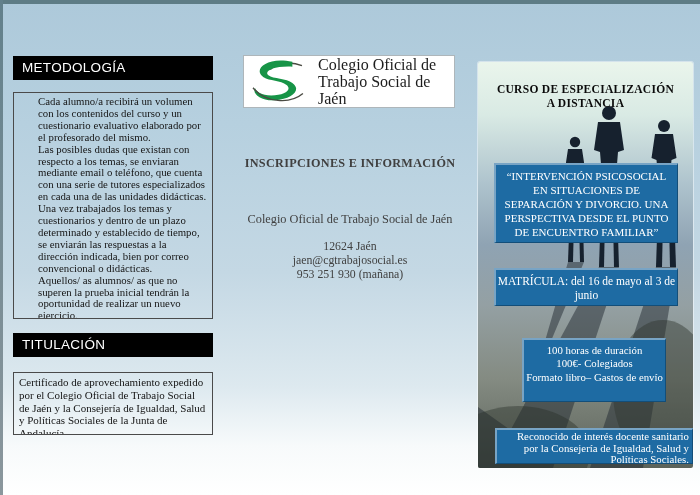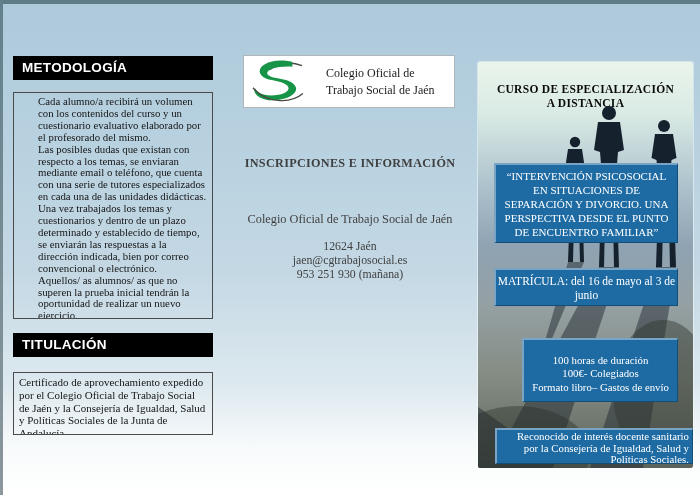--- a/index.html
+++ b/index.html
@@ -7,41 +7,41 @@
     width:700px;height:495px;position:relative;overflow:hidden;
     background:linear-gradient(180deg,#adc9da 0%,#b6d0df 25%,#c4d8e4 55%,#dde9ef 78%,#f7fafb 90%,#ffffff 100%);
     font-family:"Liberation Serif", serif;
   }
   .top-edge{position:absolute;left:0;top:0;width:700px;height:4px;background:#5e7c85;}
   .left-edge{position:absolute;left:0;top:0;width:3px;height:495px;background:linear-gradient(180deg,#62808b,#8b979d);}
 
   
   .header-bar{
     position:absolute;left:13px;width:200px;height:24px;background:#000;color:#fff;
-    font-family:"Liberation Sans", sans-serif;font-weight:bold;font-size:13.5px;
+    font-family:"Liberation Sans", sans-serif;font-weight:normal;font-size:13.5px;
     line-height:24px;padding-left:9px;box-sizing:border-box;letter-spacing:.3px;
   }
   #metodologia-bar{top:56px;}
   #titulacion-bar{top:333px;}
   .text-box{
     position:absolute;left:13px;width:200px;border:1px solid #4a4a4a;
     padding:3px 5px 2px 5px;box-sizing:border-box;color:#151515;
     font-size:10.8px;line-height:11.9px;overflow:hidden;
   }
   #metodologia-box{top:92px;height:227px;padding-left:24px;}
   #titulacion-box{top:372px;height:63px;font-size:11px;line-height:12.8px;}
   .text-box p{margin:0;}
 
   
   .logo-box{
     position:absolute;left:243px;top:55px;width:212px;height:53px;background:#fff;
     border:1px solid #aeb6ba;box-sizing:border-box;display:flex;align-items:center;
   }
   .logo-swoosh{width:58px;height:48px;margin-left:4px;flex:0 0 auto;}
-  .logo-text{font-size:12px;line-height:17px;color:#1c1c1c;margin-left:20px;}
+  .logo-text{font-size:16px;line-height:17px;color:#1c1c1c;margin-left:12px;}
   .mid-center{position:absolute;left:238px;width:224px;text-align:center;color:#404040;}
   #inscripciones-header{top:156px;font-weight:bold;font-size:12.2px;letter-spacing:.3px;}
   #org-name{top:212px;font-size:12.3px;}
   #address-block{top:239px;font-size:11.8px;line-height:14.2px;}
   #address-block div{white-space:nowrap;}
 
   
   .photo-panel{
     position:absolute;left:478px;top:62px;width:215px;height:406px;
     border-radius:2px;overflow:hidden;box-shadow:0 0 0 1px rgba(255,255,255,.45);
@@ -53,37 +53,37 @@
   }
   .bluebox{
     position:absolute;background:#1e6ba3;color:#fff;box-sizing:border-box;
     border-top:2px solid #78a4c5;border-left:2px solid #78a4c5;
     border-right:1px solid #134e79;border-bottom:1px solid #134e79;
   }
   #course-title-box{left:16px;top:101px;width:184px;height:80px;text-align:center;
     font-size:11px;line-height:14px;padding:4px 3px;}
   #matricula-box{left:16px;top:206px;width:184px;height:38px;text-align:center;
     font-size:11.5px;line-height:14px;padding-top:4px;}
-  #details-box{left:44px;top:276px;width:156px;height:64px;text-align:center;
-    font-size:10.8px;line-height:13.4px;padding-top:14px;}
+  #details-box{left:44px;top:276px;width:144px;height:64px;text-align:center;
+    font-size:10.8px;line-height:13.4px;padding-top:4px;}
   #recognition-box{left:17px;top:366px;width:198px;height:36px;text-align:right;
     font-size:10.8px;line-height:11.6px;padding:1px 3px;}
 </style>
 </head>
 <body>
 
 <div class="top-edge"></div>
 <div class="left-edge"></div>
 
 <div class="header-bar" id="metodologia-bar">METODOLOGÍA</div>
 
 <div class="text-box" id="metodologia-box">
   <p>Cada alumno/a recibirá un volumen con los contenidos del curso y un cuestionario evaluativo elaborado por el profesorado del mismo.</p>
   <p>Las posibles dudas que existan con respecto a los temas, se enviaran mediante email o teléfono, que cuenta con una serie de tutores especializados en cada una de las unidades didácticas.</p>
-  <p>Una vez trabajados los temas y cuestionarios y dentro de un plazo determinado y establecido de tiempo, se enviarán las respuestas a la dirección indicada, bien por correo convencional o electrónico.</p>
+  <p>Una vez trabajados los temas y cuestionarios y dentro de un plazo determinado y establecido de tiempo, se enviarán las respuestas a la dirección indicada, bien por correo convencional o didácticas.</p>
   <p>Aquellos/ as alumnos/ as que no superen la prueba inicial tendrán la oportunidad de realizar un nuevo ejercicio.</p>
   <p>La entrega de los certificados acreditativos se realizarán una vez superado el cuestionario evaluativo.</p>
 </div>
 
 <div class="header-bar" id="titulacion-bar">TITULACIÓN</div>
 
 <div class="text-box" id="titulacion-box">
   <p>Certificado de aprovechamiento expedido por el Colegio Oficial de Trabajo Social de Jaén y la Consejería de Igualdad, Salud y Políticas Sociales de la Junta de Andalucía.</p>
 </div>
 

